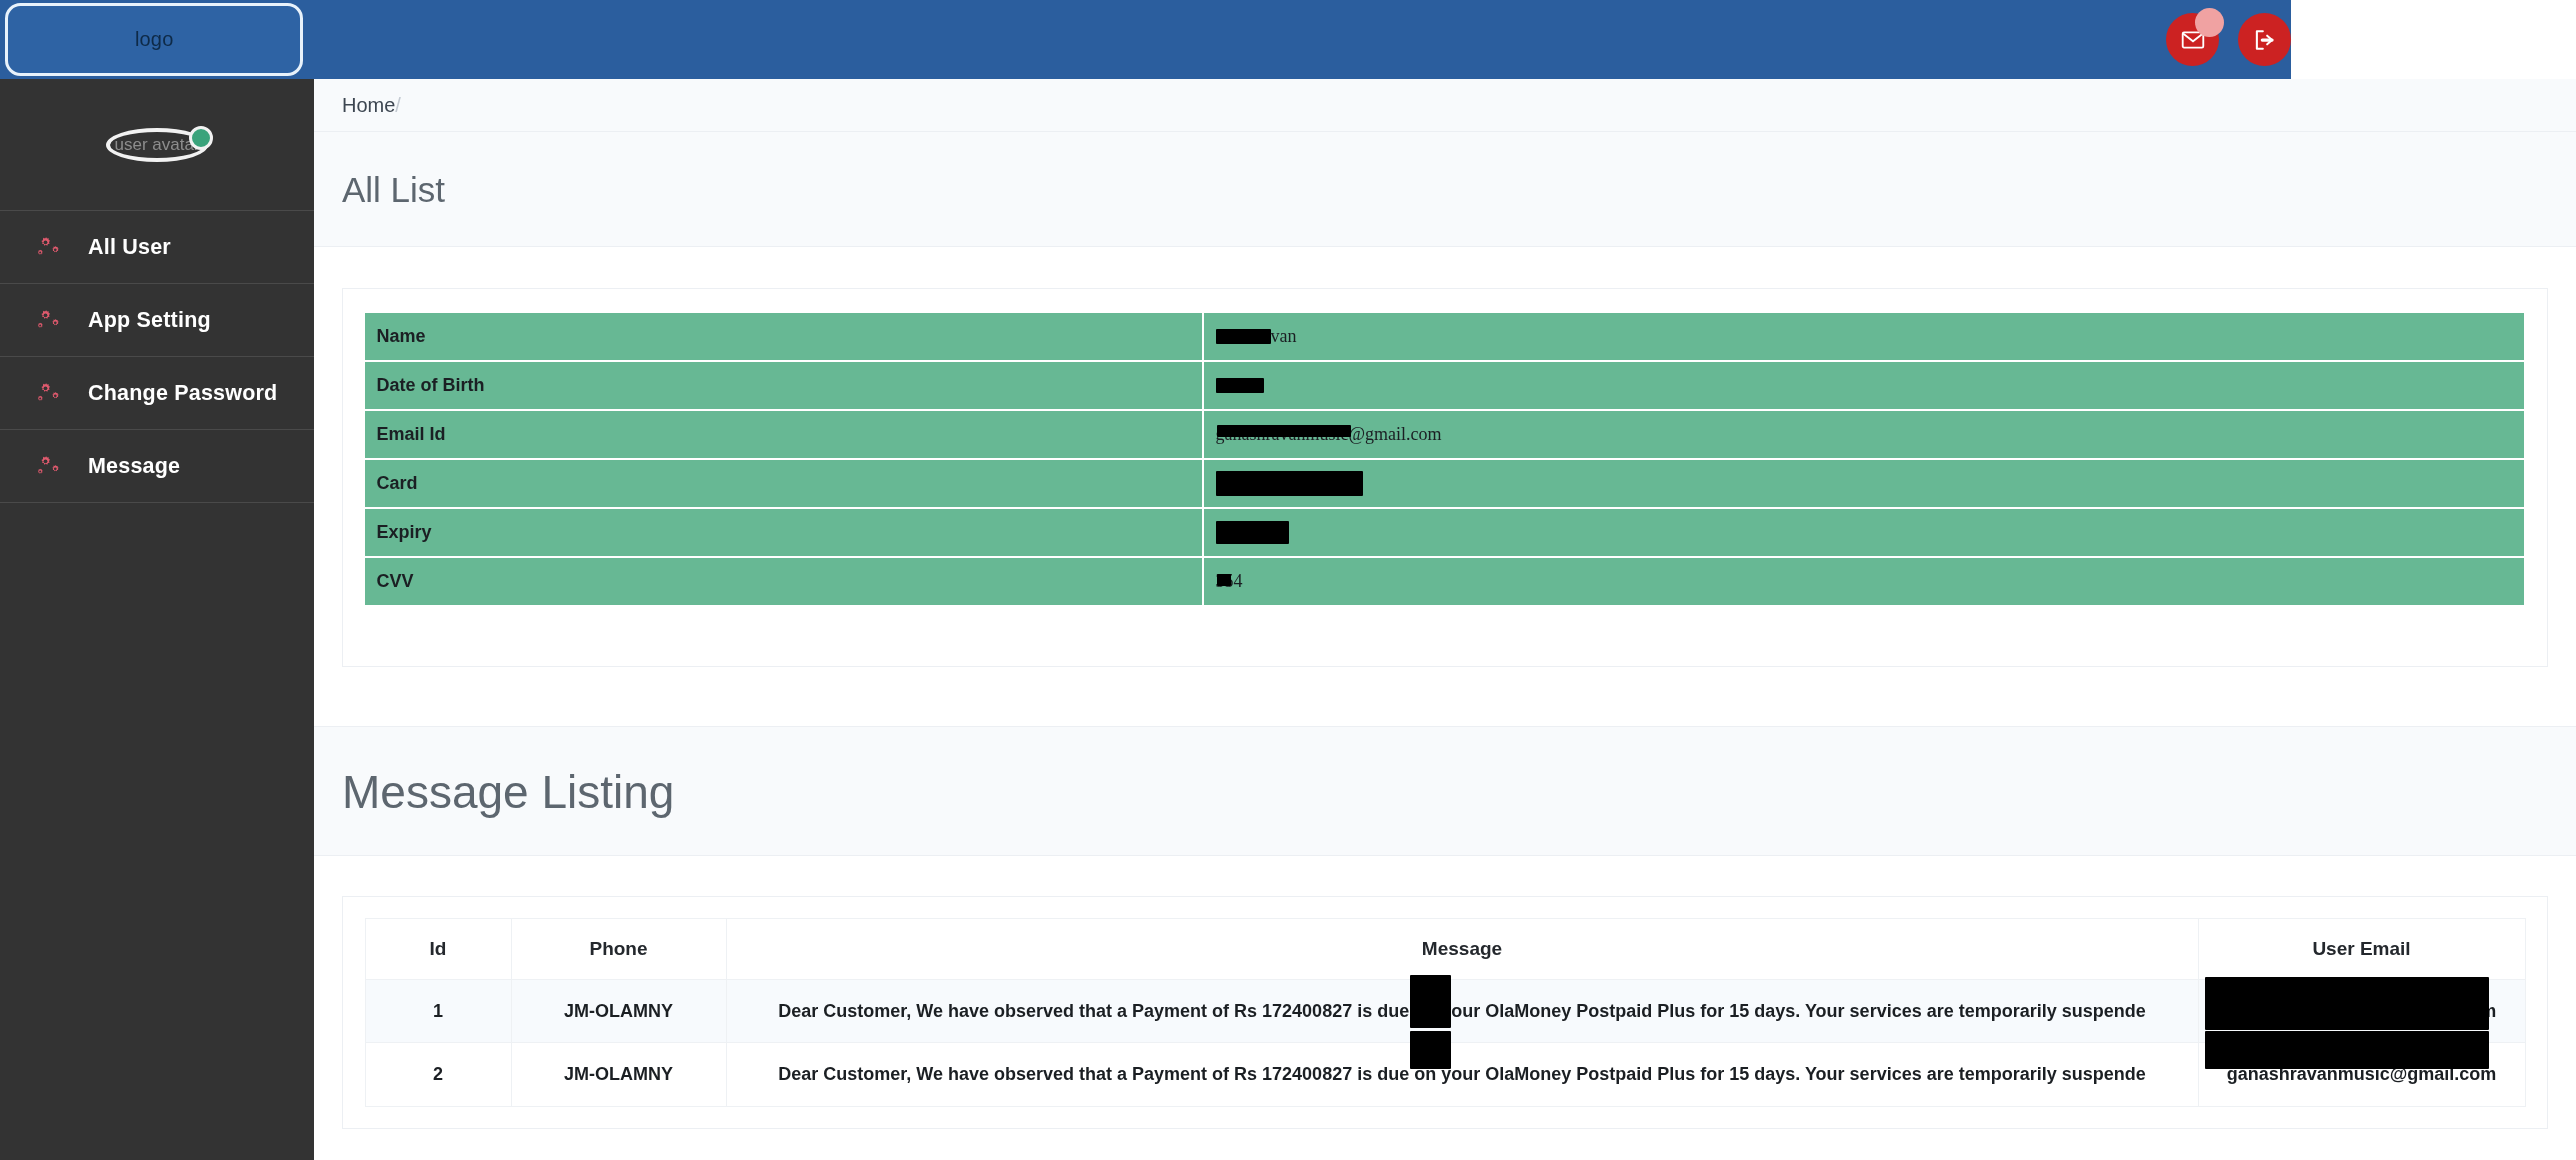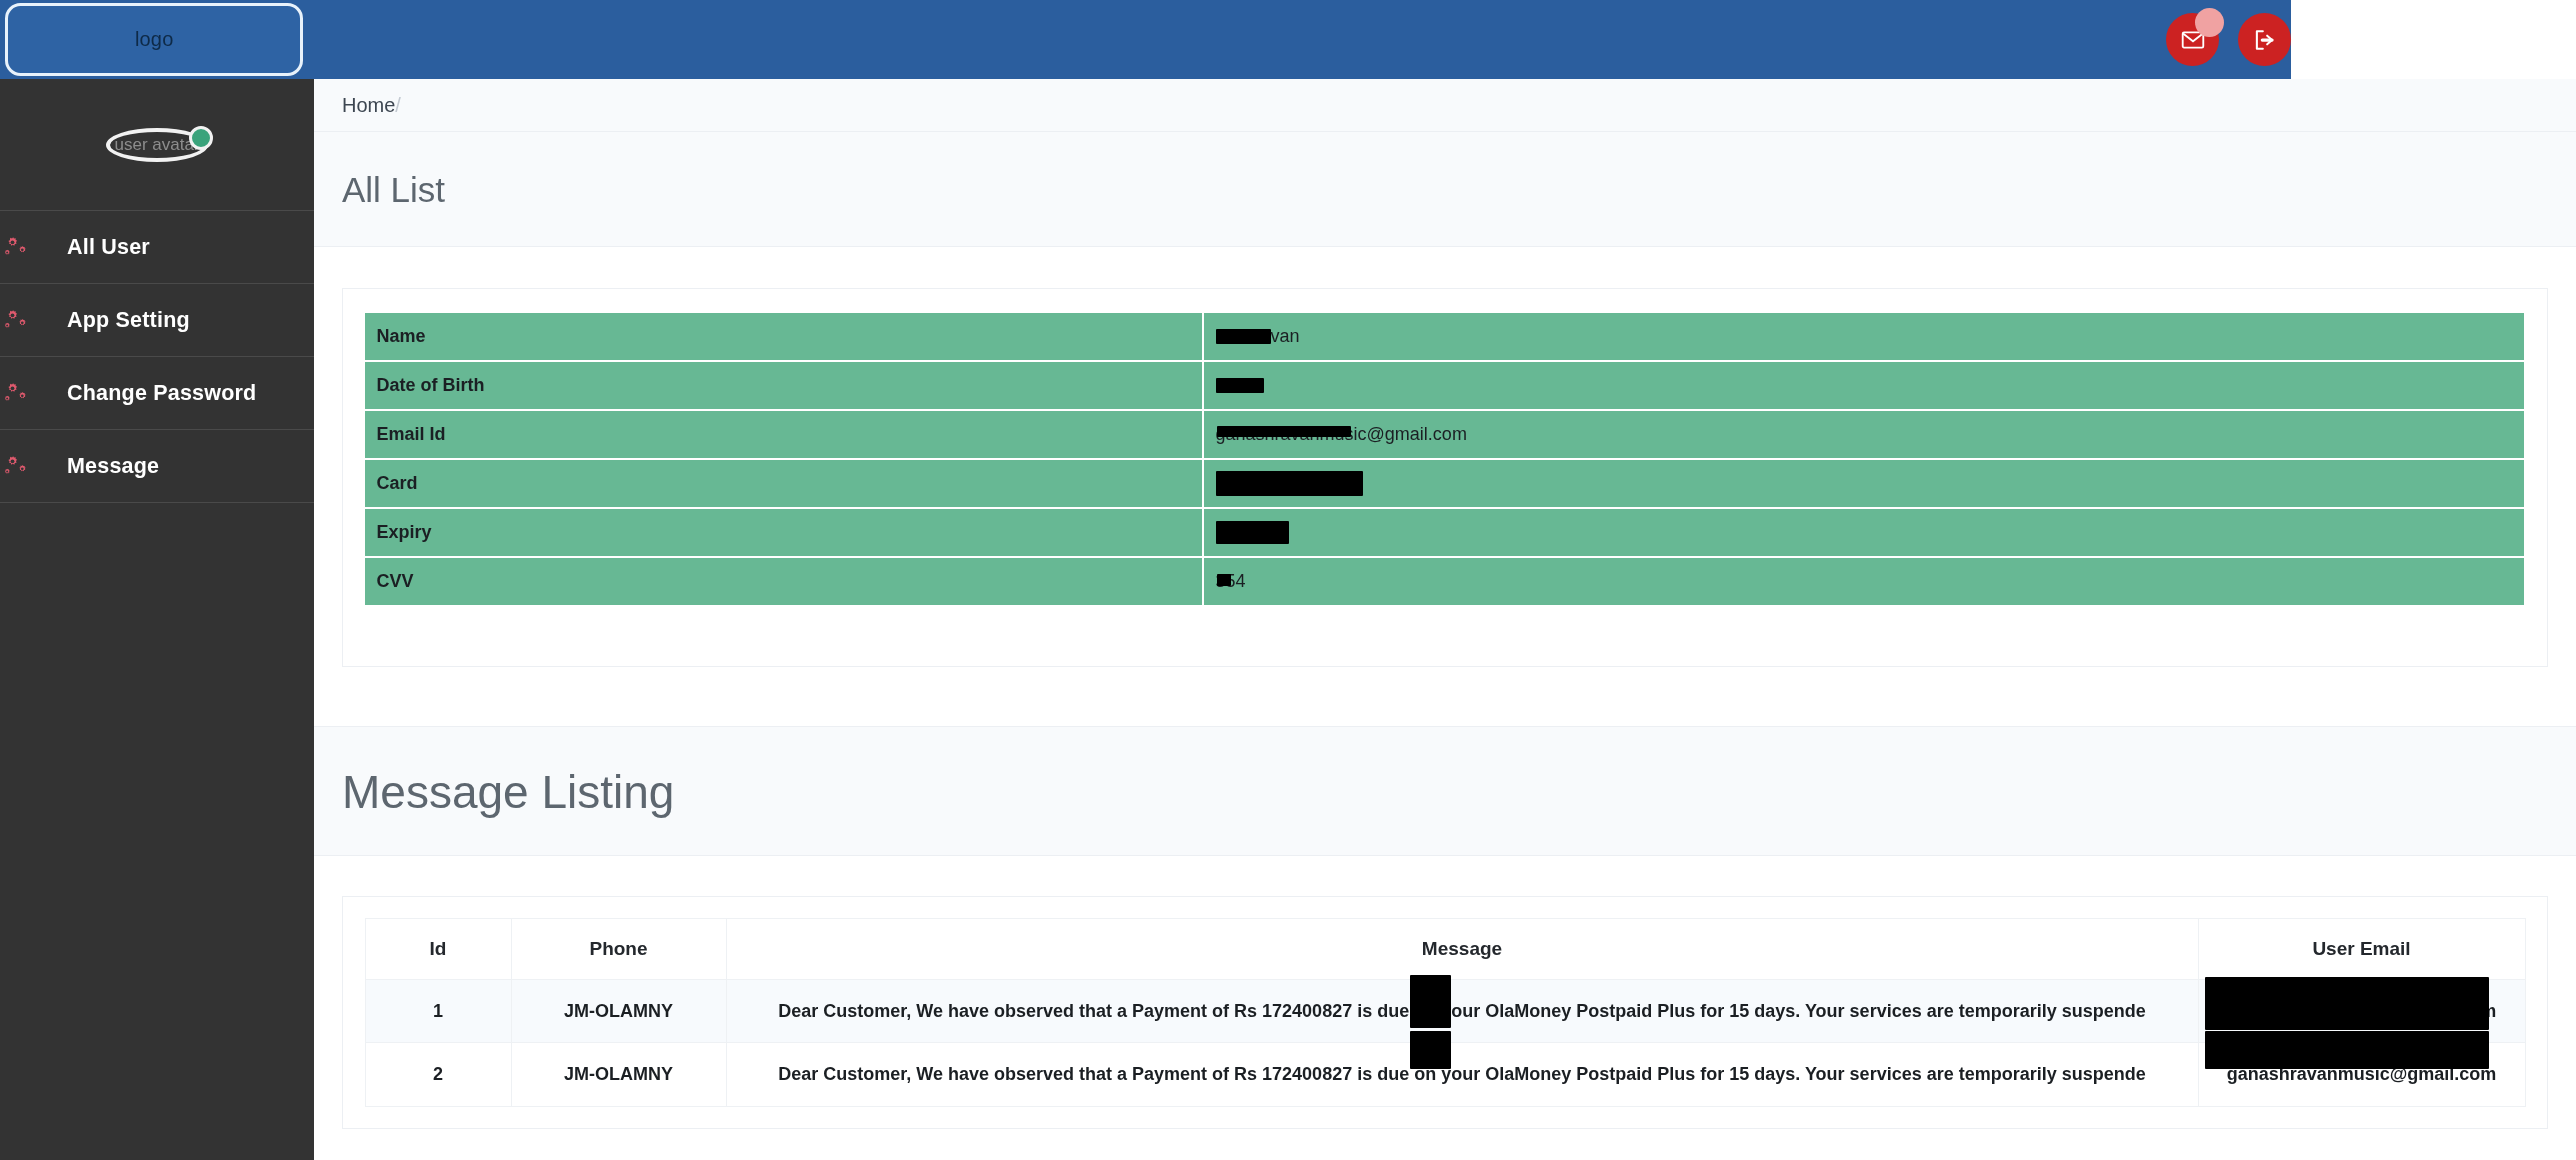--- a/index.html
+++ b/index.html
@@ -72,24 +72,24 @@
   }
   .status-dot {
     position: absolute; right: -8.6px; top: -5.2px;
     width: 24px; height: 24px; border-radius: 50%;
     background: #3aa37b;
     border: 3.4px solid #f2f2f2;
   }
   .nav { border-top: 0.9px solid #4a4a4a; }
   .nav-item {
     display: flex; align-items: center;
-    height: 73px; 
+    height: 73px; padding-left: 33px;
     border-bottom: 0.9px solid #4a4a4a;
     color: #ffffff;
-    gap: 38px;
+    gap: 26px;
   }
   .nav-icon { width: 29px; height: 26px; display: block; flex: 0 0 auto; }
   .nav-label { font-size: 21.5px; font-weight: bold; letter-spacing: 0.2px; }
 
   
   .main {
     position: absolute; left: 314px; top: 79px;
     width: 2262px; height: 1081px;
     background: #ffffff;
     overflow: hidden;
@@ -126,20 +126,21 @@
     padding: 0 0 0 12px;
     border-right: 2.6px solid #ffffff;
   }
   td.det-label {
     width: 839px;
     font-size: 18px; font-weight: bold; color: #1b1f23;
   }
   td.det-value {
     font-size: 18px; color: #1b1f23; border-right: none;
     padding-left: 19px;
+    font-family: Liberation Serif, serif;
   }
   .redact {
     display: inline-block;
     background: #000000;
     vertical-align: middle;
     border-radius: 0.9px;
   }
   .val-text { vertical-align: middle; }
 
   

